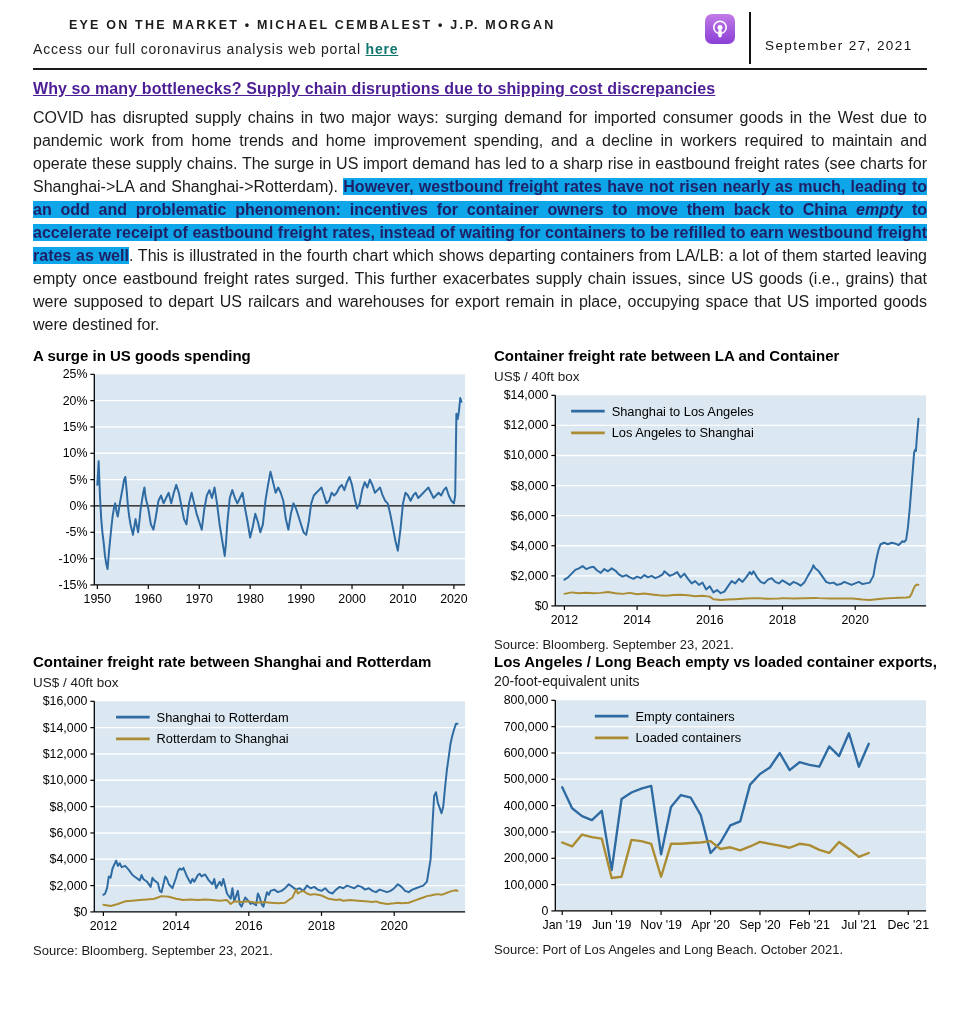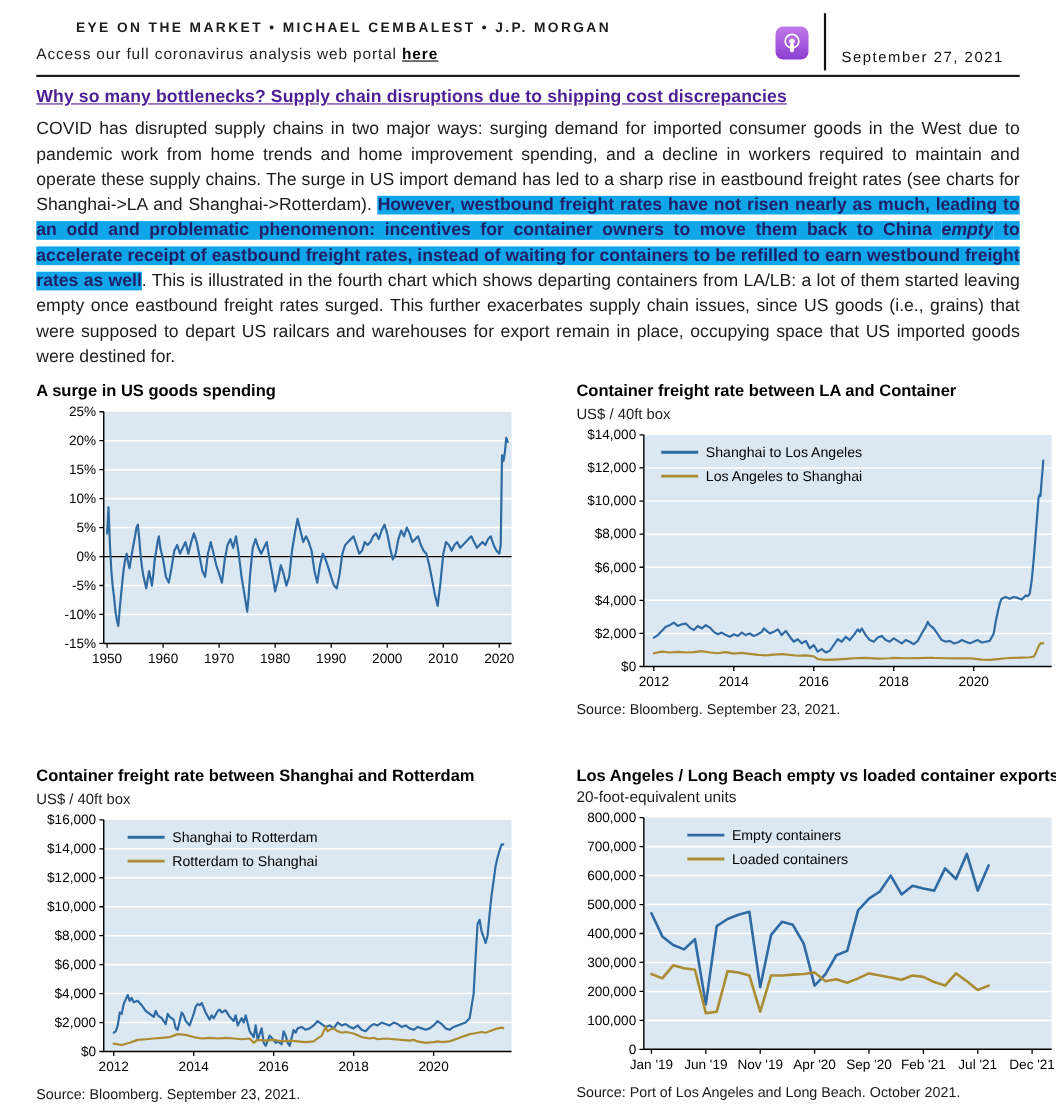--- a/index.html
+++ b/index.html
@@ -7,37 +7,37 @@
   body {
     width:960px; height:1012px; margin:0 auto; overflow:hidden;
     font-family:"Liberation Sans", sans-serif; color:#1a1a1a;
   }
   .page { padding:12px 33px 10px 33px; }
 
   
   .header { display:flex; justify-content:space-between; align-items:flex-start; }
   .masthead { font-size:12.5px; font-weight:600; letter-spacing:2.2px; color:#1c1c1c; padding-top:6px;margin-left:36px; }
   .portal { font-size:14px; letter-spacing:0.8px; margin-top:9px; color:#222; }
-  .portal a { color:#000000; text-decoration:underline; font-weight:600; letter-spacing:0.8px; cursor:pointer; }
-  .header-right { display:flex; align-items:center; gap:14px;margin-left:40px; }
+  .portal a { color:#0f766e; text-decoration:underline; font-weight:600; letter-spacing:0.8px; cursor:pointer; }
+  .header-right { display:flex; gap:14px;margin-left:40px; }
   .podcast-badge { width:30px; height:30px; border-radius:7px;
     background:linear-gradient(180deg,#c17ae6 0%,#8b3fd6 100%);
     display:flex; align-items:center; justify-content:center; margin-top:2px; cursor:pointer; }
   .vdivider { width:2px; height:52px; background:#111; }
   .date { font-size:13.5px; letter-spacing:1.4px; color:#111; width:162px; text-align:left; padding-top:26px; }
   .rule { border:none; border-top:2.2px solid #1b1b1b; margin:4px 0 10px 0; }
 
   
   .article-title { font-size:16px; font-weight:700; color:#4c1d95; text-decoration:underline; margin:2px 0 8px 0; letter-spacing:0.1px; }
   .body-text { font-size:16px; line-height:23px; text-align:justify; color:#1b1b1b; }
   .hl { background:#0ea5e9; color:#1f1f66; font-weight:700; }
   .hl.it { font-style:italic; }
 
   
-  .charts { display:grid; grid-template-columns:447px 447px; column-gap:14px; margin-top:10px;gap:44px; }
+  .charts { display:grid; grid-template-columns:447px 447px; column-gap:14px; margin-top:10px; }
   figure.chart { width:447px; }
   .chart-title { font-size:15px; font-weight:700; color:#000; line-height:19px; margin-bottom:1px; }
   .chart-title .sub { display:block; font-weight:400; font-size:13.5px; color:#1b1b1b; margin-top:2px; }
   figure.inline-sub .chart-title .sub { display:inline; font-size:14px; }
   svg.chart-canvas { display:block; width:440px; height:250px; }
   .chart-source { font-size:13px; color:#1b1b1b; margin-top:0px; }
   svg text { font-family:"Liberation Sans", sans-serif; fill:#000; }
 </style>
 </head>
 <body>

